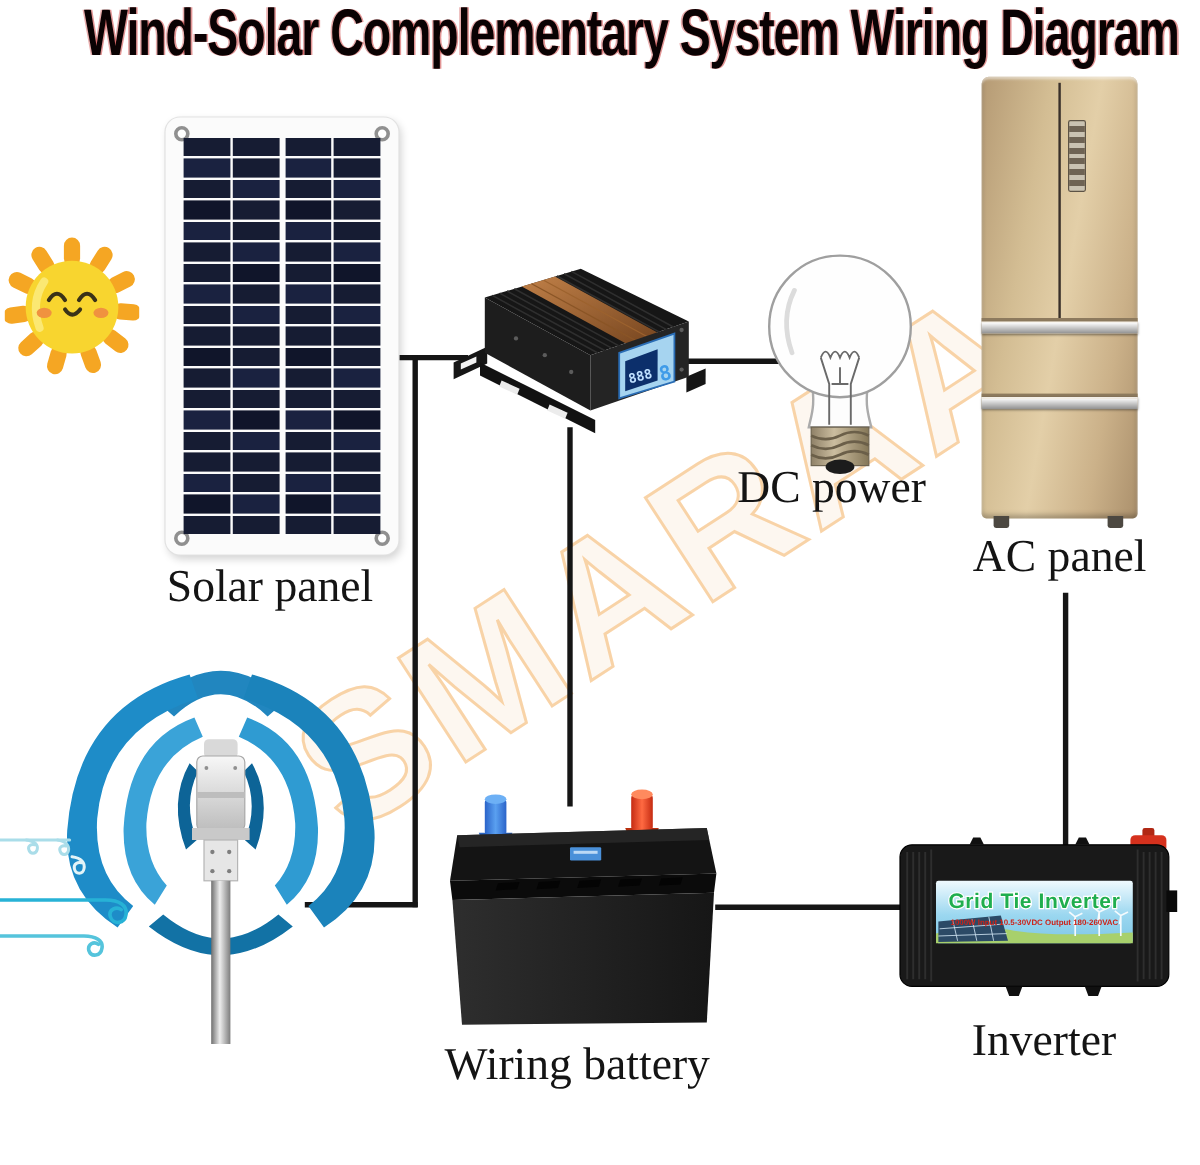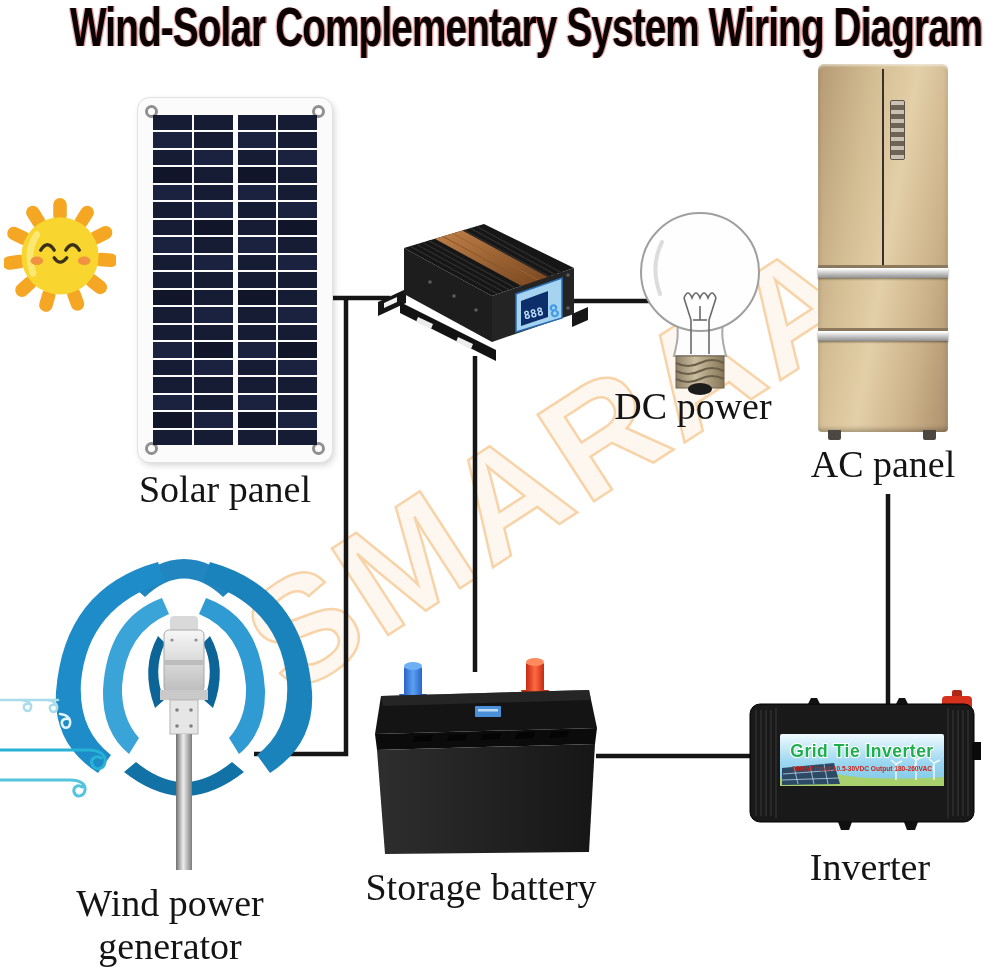--- a/index.html
+++ b/index.html
@@ -307,24 +307,20 @@
       <g stroke="#aadde9" stroke-width="2.5">
         <path d="M0,8 H58"></path>
         <path d="M22,8 c7,1 10,4 9,8 c-1,4 -6,4 -7,0 c-1,-3 2,-5 5,-4"></path>
         <path d="M48,8 c7,1 10,5 9,9 c-1,4 -6,4 -7,0 c-1,-3 2,-5 5,-4"></path>
       </g>
       <path d="M60,22 c8,1 11,5 10,10 c-1,5 -7,5 -8,0 c-1,-4 3,-6 6,-5" stroke="#e3f4f8" stroke-width="2.5"></path>
       <path d="M0,58 H88 c12,0 18,5 17,12 c-1,8 -11,9 -13,2 c-2,-6 5,-9 9,-6" stroke="#27b2d6" stroke-width="3"></path>
       <path d="M0,88 H70 c10,0 16,4 15,10 c-1,7 -9,8 -11,2 c-1,-5 4,-8 8,-5" stroke="#55c4dc" stroke-width="3"></path>
     </g>
   </svg>
-  <div class="cap" style="left:28px;top:882px;width:284px">
-    <div>Wind power</div>
-    <div>generator</div>
-  </div>
 
   <svg class="abs dev" style="left:375px;top:648px" width="230" height="212" viewBox="0 0 230 212">
     <defs>
       <linearGradient id="bodyG" x1="0" y1="0" x2="1" y2="0">
         <stop offset="0" stop-color="#2e2e2e"></stop>
           <stop offset="1" stop-color="#161616"></stop>
       </linearGradient>
       <linearGradient id="blueT" x1="0" y1="0" x2="1" y2="0">
         <stop offset="0" stop-color="#2a63c9"></stop>
           <stop offset=".5" stop-color="#5aa0f0"></stop>
@@ -353,21 +349,21 @@
       <polygon points="40,88 58,87 56,93 38,94"></polygon>
         <polygon points="74,87 92,86 90,92 72,93"></polygon>
       <polygon points="108,86 126,85 124,91 106,92"></polygon>
         <polygon points="142,85 160,84 158,90 140,91"></polygon>
       <polygon points="176,84 194,83 192,89 174,90"></polygon>
     </g>
     <rect x="100" y="58" width="26" height="11" rx="1" fill="#4a90d9"></rect>
     <rect x="103" y="61" width="20" height="2.5" fill="#bcd9f5"></rect>
     <polygon points="2,102 220,96 214,204 10,206" fill="url(#bodyG)"></polygon>
   </svg>
-  <div class="cap" style="left:340px;top:866px;width:282px">Storage battery</div>
+  <div class="cap" style="left:340px;top:866px;width:282px">Wiring battery</div>
 
   <svg class="abs dev" style="left:746px;top:690px" width="234" height="142" viewBox="0 0 234 142" overflow="visible">
     <defs>
       <linearGradient id="skyG" x1="0" y1="0" x2="0" y2="1">
         <stop offset="0" stop-color="#f0fafe"></stop>
           <stop offset=".55" stop-color="#9bd7f0"></stop>
           <stop offset="1" stop-color="#7ec7e6"></stop>
       </linearGradient>
     </defs>
     <g>

